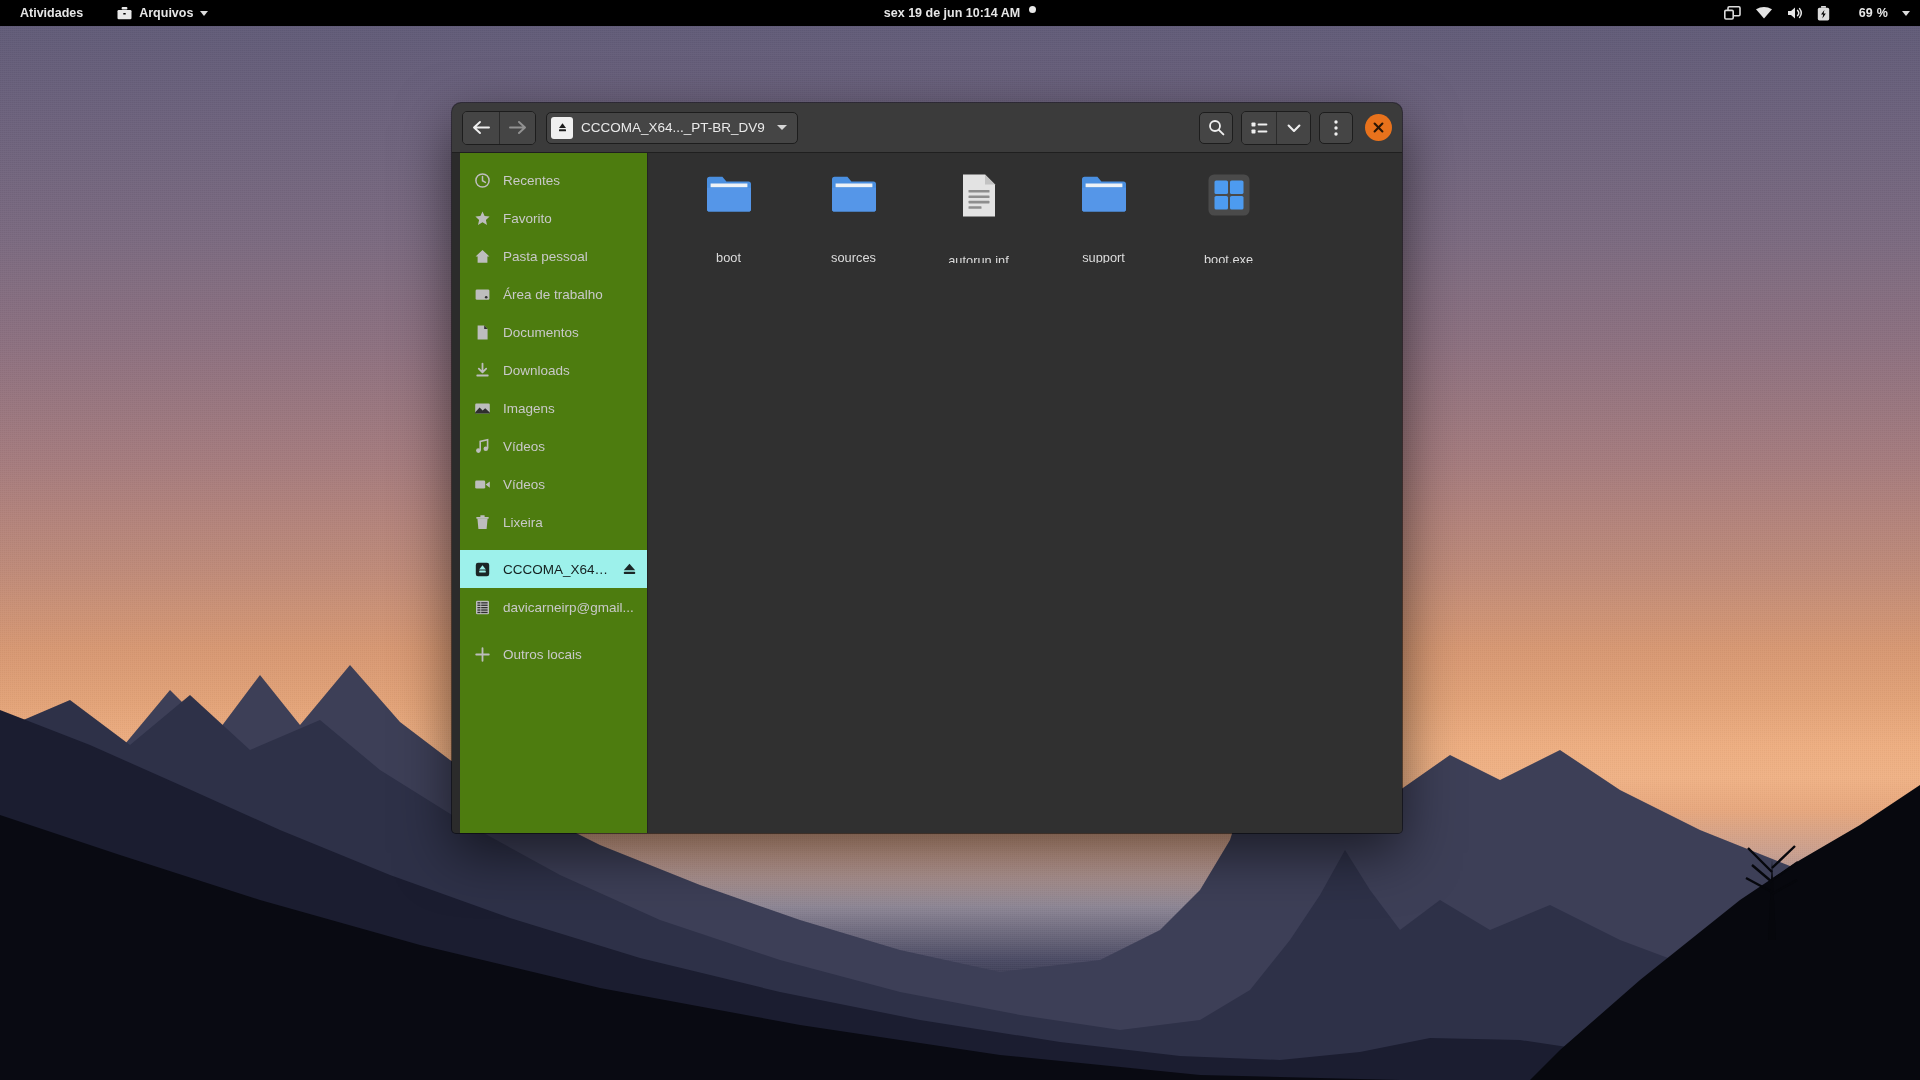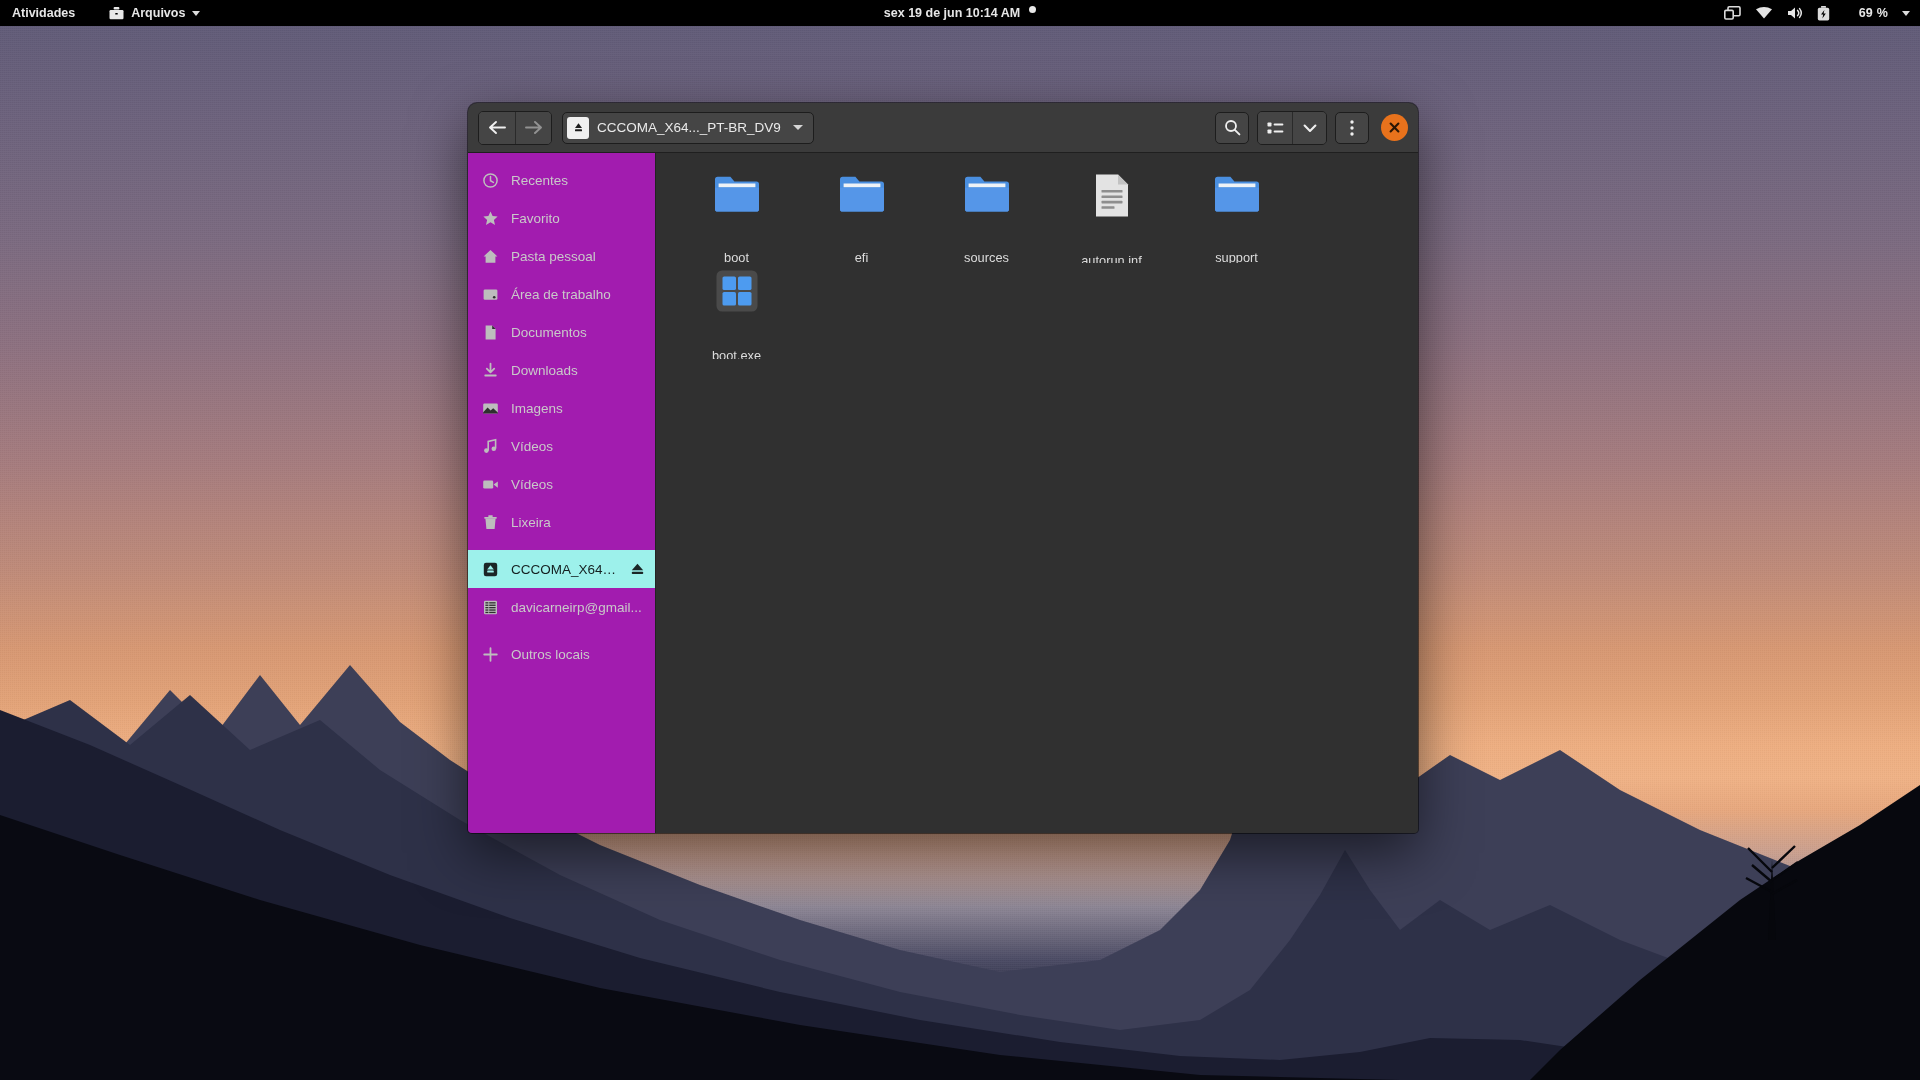--- a/index.html
+++ b/index.html
@@ -43,41 +43,41 @@
   .r-fg   { bottom:0; height:470px; }
   .ridge svg { display:block; width:100%; height:100%; }
 
   
   #topbar {
     position:absolute; top:0; left:0; width:1920px; height:26px;
     background:#000; color:#e6e6e6; z-index:50;
     display:flex; align-items:center;
     font-size:12.5px; font-weight:bold;
   }
-  .tb-left { display:flex; align-items:center; gap:22px; padding-left:6px; }
+  .tb-left { display:flex; align-items:center; gap:22px; padding-left:14px; }
   .tb-item { display:flex; align-items:center; gap:7px; cursor:default;
              padding:3px 6px; border-radius:3px; }
   .tb-center {
     position:absolute; left:0; right:0; margin:auto; width:fit-content;
     display:flex; gap:9px;
   }
   .tb-right {
     position:absolute; right:10px; display:flex; align-items:center; gap:14px;
   }
   .rec-dot { width:7px; height:7px; border-radius:50%; background:#e8e8e8; }
   .caret-d {
     width:0; height:0; border-left:4.5px solid transparent;
     border-right:4.5px solid transparent; border-top:5px solid #dcdcdc;
   }
   .batt-txt { font-size:12.5px; font-weight:bold; letter-spacing:.2px;padding-left:15px; }
   svg.ic { display:block; }
 
   
   #win {
-    position:absolute; left:468px; top:103px; width:950px; height:730px;
+    position:absolute; left:452px; top:103px; width:950px; height:730px;
     border-radius:9px 9px 4px 4px; z-index:30;
     box-shadow:0 20px 55px rgba(0,0,0,.55), 0 0 0 1px rgba(0,0,0,.5);
     overflow:hidden;
     background:#2b2b2b;
   }
   #titlebar {
     height:50px; background:#3b3b3b;
     border-bottom:1px solid #1f1f1f;
     display:flex; align-items:center; justify-content:space-between;
     padding:0 10px;
@@ -123,22 +123,22 @@
   }
   .hgroup .hseg + .hseg { border-left:1px solid #2a2a2a; }
   .closebtn {
     width:27px;height:27px;border-radius:50%;background:#e8721c;
     display:flex;align-items:center;justify-content:center;cursor:pointer;
     margin-left:4px;
   }
 
   #body { display:flex; height:680px; }
   #sidebar {
-    width:188px; background:#a21caf; border-right:1px solid #232323;
-    padding-top:8px; overflow:hidden;
+    width:188px; background:#4d7c0f; border-right:1px solid #232323;
+    padding-top:8px; overflow:hidden;margin-left:8px;
   }
   .sb-item {
     height:38px; display:flex; align-items:center; gap:12px;
     padding:0 10px 0 14px; color:#c9c9c9; font-size:13.5px; cursor:pointer;
   }
   .sb-item .sb-ic { width:17px; display:flex; align-items:center; justify-content:center; flex:0 0 17px; }
   .sb-item .sb-lb { white-space:nowrap; overflow:hidden; text-overflow:ellipsis; }
   .sb-item.selected { background:#9df1eb; color:#1d2424; border-radius:0; }
   .sb-item.selected .sb-lb { color:#152020; }
   .sb-eject { margin-left:auto; display:flex; align-items:center; cursor:pointer; }
@@ -506,33 +506,20 @@
             <div class="icon-wrap">
               <svg class="ic" width="46" height="40" viewBox="0 0 46 40">
       <path d="M1,5.4 A2.6,2.6 0 0 1 3.6,2.8 L16.4,2.8 L20.4,7.4 L42.4,7.4
                A2.6,2.6 0 0 1 45,10 L45,35 A2.6,2.6 0 0 1 42.4,37.6 L3.6,37.6
                A2.6,2.6 0 0 1 1,35 Z" fill="#4a8fe0"></path>
       <path d="M4.6,9.6 L41.4,9.6 L41.4,13.2 L4.6,13.2 Z" fill="#eef2f6"></path>
       <path d="M1,13.8 L45,13.8 L45,35 A2.6,2.6 0 0 1 42.4,37.6 L3.6,37.6
                A2.6,2.6 0 0 1 1,35 Z" fill="#5596e8"></path>
     </svg>
             </div>
-            <div class="ilabel">efi</div>
-          </div>
-          <div class="cell">
-            <div class="icon-wrap">
-              <svg class="ic" width="46" height="40" viewBox="0 0 46 40">
-      <path d="M1,5.4 A2.6,2.6 0 0 1 3.6,2.8 L16.4,2.8 L20.4,7.4 L42.4,7.4
-               A2.6,2.6 0 0 1 45,10 L45,35 A2.6,2.6 0 0 1 42.4,37.6 L3.6,37.6
-               A2.6,2.6 0 0 1 1,35 Z" fill="#4a8fe0"></path>
-      <path d="M4.6,9.6 L41.4,9.6 L41.4,13.2 L4.6,13.2 Z" fill="#eef2f6"></path>
-      <path d="M1,13.8 L45,13.8 L45,35 A2.6,2.6 0 0 1 42.4,37.6 L3.6,37.6
-               A2.6,2.6 0 0 1 1,35 Z" fill="#5596e8"></path>
-    </svg>
-            </div>
             <div class="ilabel">sources</div>
           </div>
           <div class="cell">
             <div class="icon-wrap">
               <svg class="ic" width="36" height="45" viewBox="0 0 36 45">
       <path d="M2,1.6 L24,1.6 L34,11.4 L34,43.4 L2,43.4 Z" fill="#e3e3e3"></path>
       <path d="M24,1.6 L24,11.4 L34,11.4 Z" fill="#c2c2c2"></path>
       <g fill="#8e8e8e">
         <rect x="7.5" y="17" width="21" height="2.6" rx="0.6"></rect>
         <rect x="7.5" y="22.4" width="21" height="2.6" rx="0.6"></rect>

